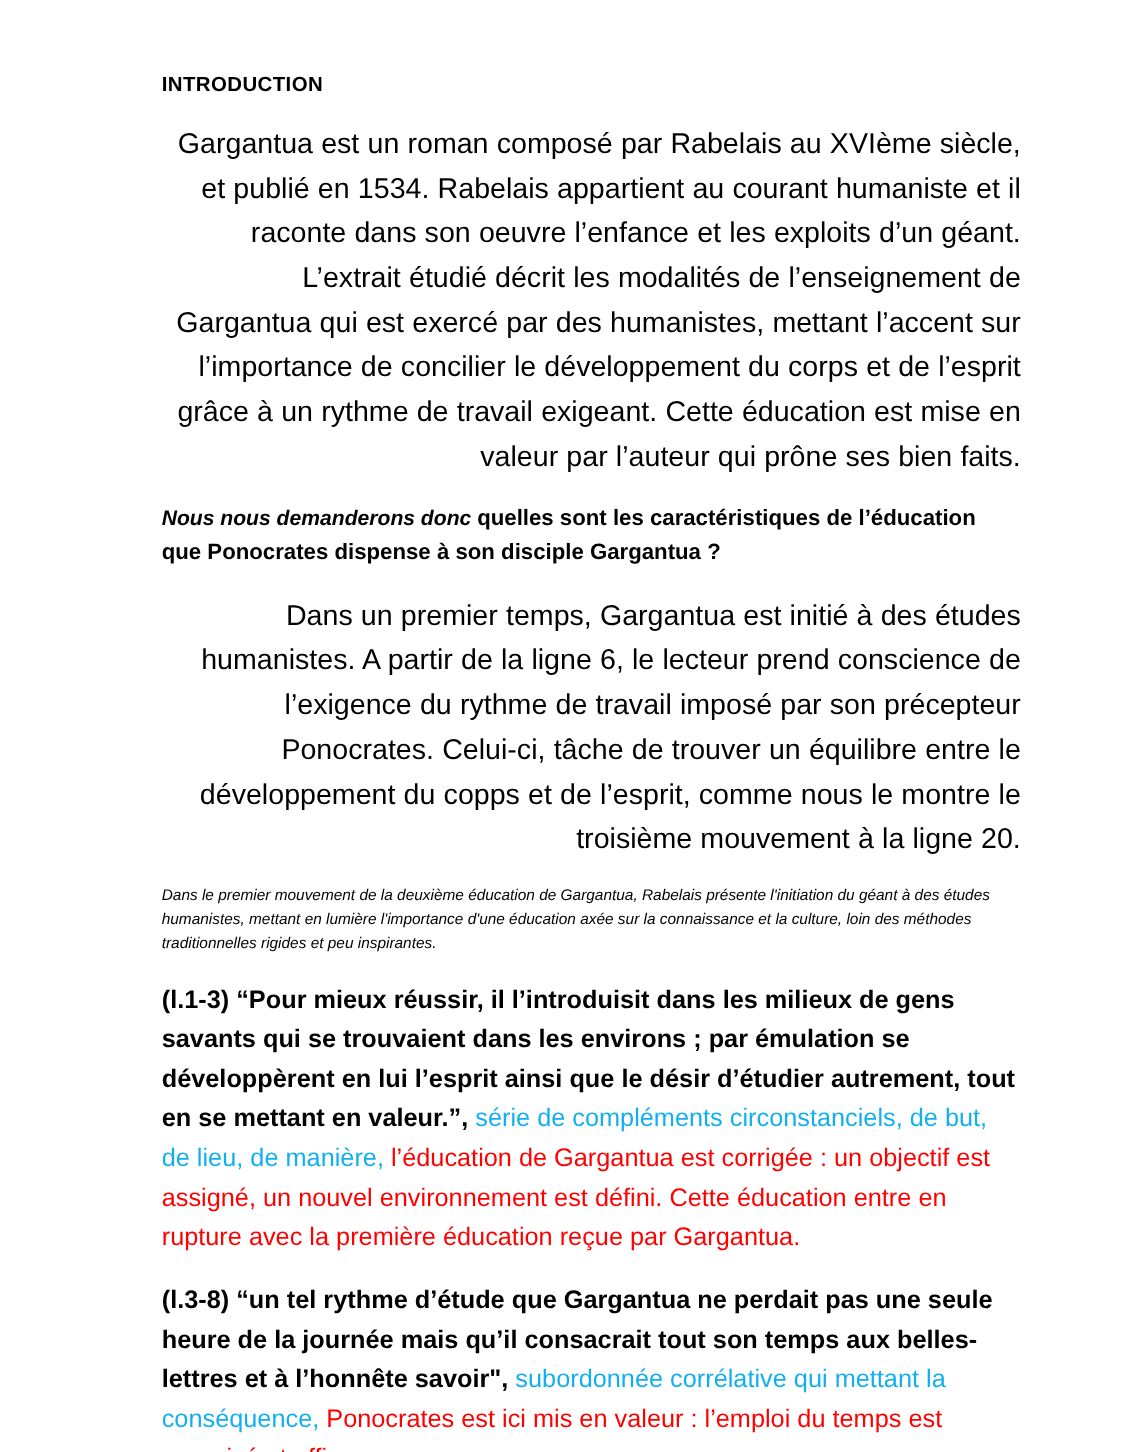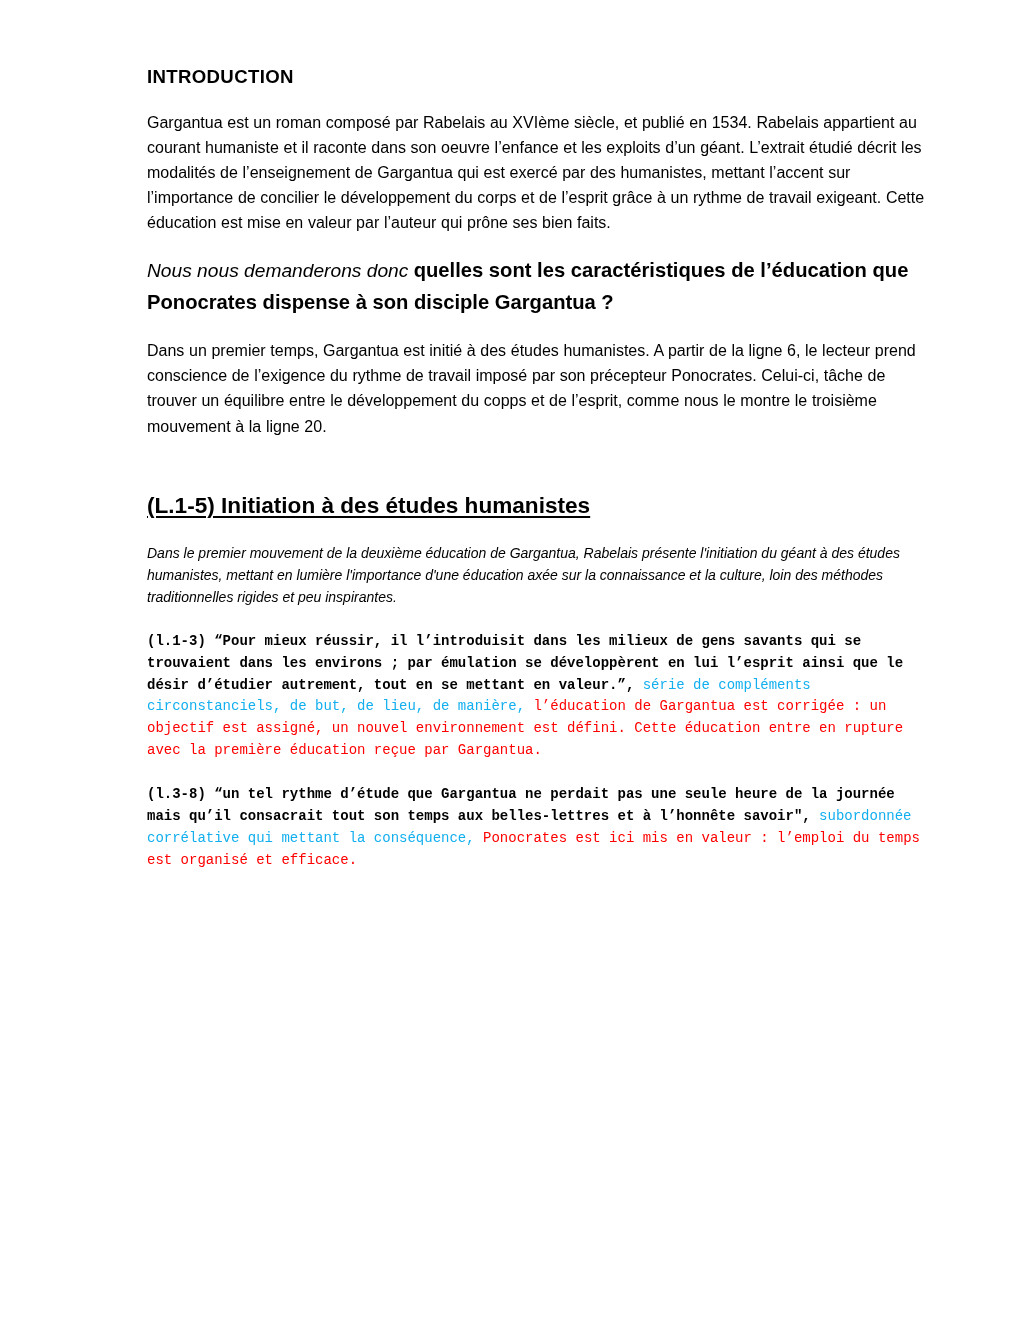--- a/index.html
+++ b/index.html
@@ -23,45 +23,45 @@
     padding: 64px 120px 0 119px;
     background: #ffffff;
     margin-left: 28px;
   }
   .doc-body {
     width: 781px;
   }
 
   
   .para {
-    font-size: 16px;
+    font-size: 26px;
     line-height: 1.565;
     margin: 0 0 20px 0;
-    text-align: left;
+    text-align: right;
     word-spacing: 0.2px;
   }
 
   
   .intro-heading {
     font-size: 18.6px;
     font-weight: bold;
     line-height: 1.4;
     letter-spacing: 0.35px;
     margin: 0 0 20px 0;
   }
 
   
   .problematique {
     font-size: 19.2px;
     line-height: 1.565;
     margin: 0 0 20px 0;
   }
   .problematique .lead-in {
     font-style: italic;
-    font-weight: normal;
+    font-weight: bold;
   }
   .problematique .question {
     font-weight: bold;
     font-size: 20.2px;
   }
 
   
   .section-heading {
     font-size: 22.6px;
     font-weight: bold;
@@ -77,24 +77,23 @@
   
   .para-italic {
     font-style: italic;
     font-size: 14px;
     line-height: 1.565;
     margin: 0 0 22px 0;
   }
 
   
   .analysis {
-    font-size: 14px;
+    font-size: 23px;
     line-height: 1.565;
     margin: 0 0 22px 0;
-    font-family: Liberation Mono, monospace;
   }
   .analysis .quote {
     font-weight: bold;
     color: #000000;
   }
   .analysis .grammar {
     color: #12AFEF;
     font-weight: normal;
   }
   .analysis .interp {
@@ -111,23 +110,20 @@
     <h1 class="intro-heading">INTRODUCTION</h1>
 
     <p class="para">Gargantua est un roman composé par Rabelais au XVIème siècle, et publié en 1534. Rabelais appartient au courant humaniste et il raconte dans son oeuvre l’enfance et les exploits d’un géant. L’extrait étudié décrit les modalités de l’enseignement de Gargantua qui est exercé par des humanistes, mettant l’accent sur l’importance de concilier le développement du corps et de l’esprit grâce à un rythme de travail exigeant. Cette éducation est mise en valeur par l’auteur qui prône ses bien faits.</p>
 
     <p class="problematique">
       <span class="lead-in">Nous nous demanderons donc </span><span class="question">quelles sont les caractéristiques de l’éducation que Ponocrates dispense à son disciple Gargantua ?</span>
     </p>
 
     <p class="para">Dans un premier temps, Gargantua est initié à des études humanistes. A partir de la ligne 6, le lecteur prend conscience de l’exigence du rythme de travail imposé par son précepteur Ponocrates. Celui-ci, tâche de trouver un équilibre entre le développement du copps et de l’esprit, comme nous le montre le troisième mouvement à la ligne 20.</p>
 
-    <h2 class="section-heading">
-      <span class="u">(L.1-5) Initiation à des études humanistes</span>
-    </h2>
 
     <p class="para-italic">Dans le premier mouvement de la deuxième éducation de Gargantua, Rabelais présente l'initiation du géant à des études humanistes, mettant en lumière l'importance d'une éducation axée sur la connaissance et la culture, loin des méthodes traditionnelles rigides et peu inspirantes.</p>
 
     <p class="analysis">
       <span class="quote">(l.1-3) “Pour mieux réussir, il l’introduisit dans les milieux de gens savants qui se trouvaient dans les environs ; par émulation se développèrent en lui l’esprit ainsi que le désir d’étudier autrement, tout en se mettant en valeur.”, </span><span class="grammar">série de compléments circonstanciels, de but, de lieu, de manière, </span><span class="interp">l’éducation de Gargantua est corrigée : un objectif est assigné, un nouvel environnement est défini. Cette éducation entre en rupture avec la première éducation reçue par Gargantua.</span>
     </p>
 
     <p class="analysis">
       <span class="quote">(l.3-8) “un tel rythme d’étude que Gargantua ne perdait pas une seule heure de la journée mais qu’il consacrait tout son temps aux belles-lettres et à l’honnête savoir", </span><span class="grammar">subordonnée corrélative qui mettant la conséquence, </span><span class="interp">Ponocrates est ici mis en valeur : l’emploi du temps est organisé et efficace.</span>
     </p>

